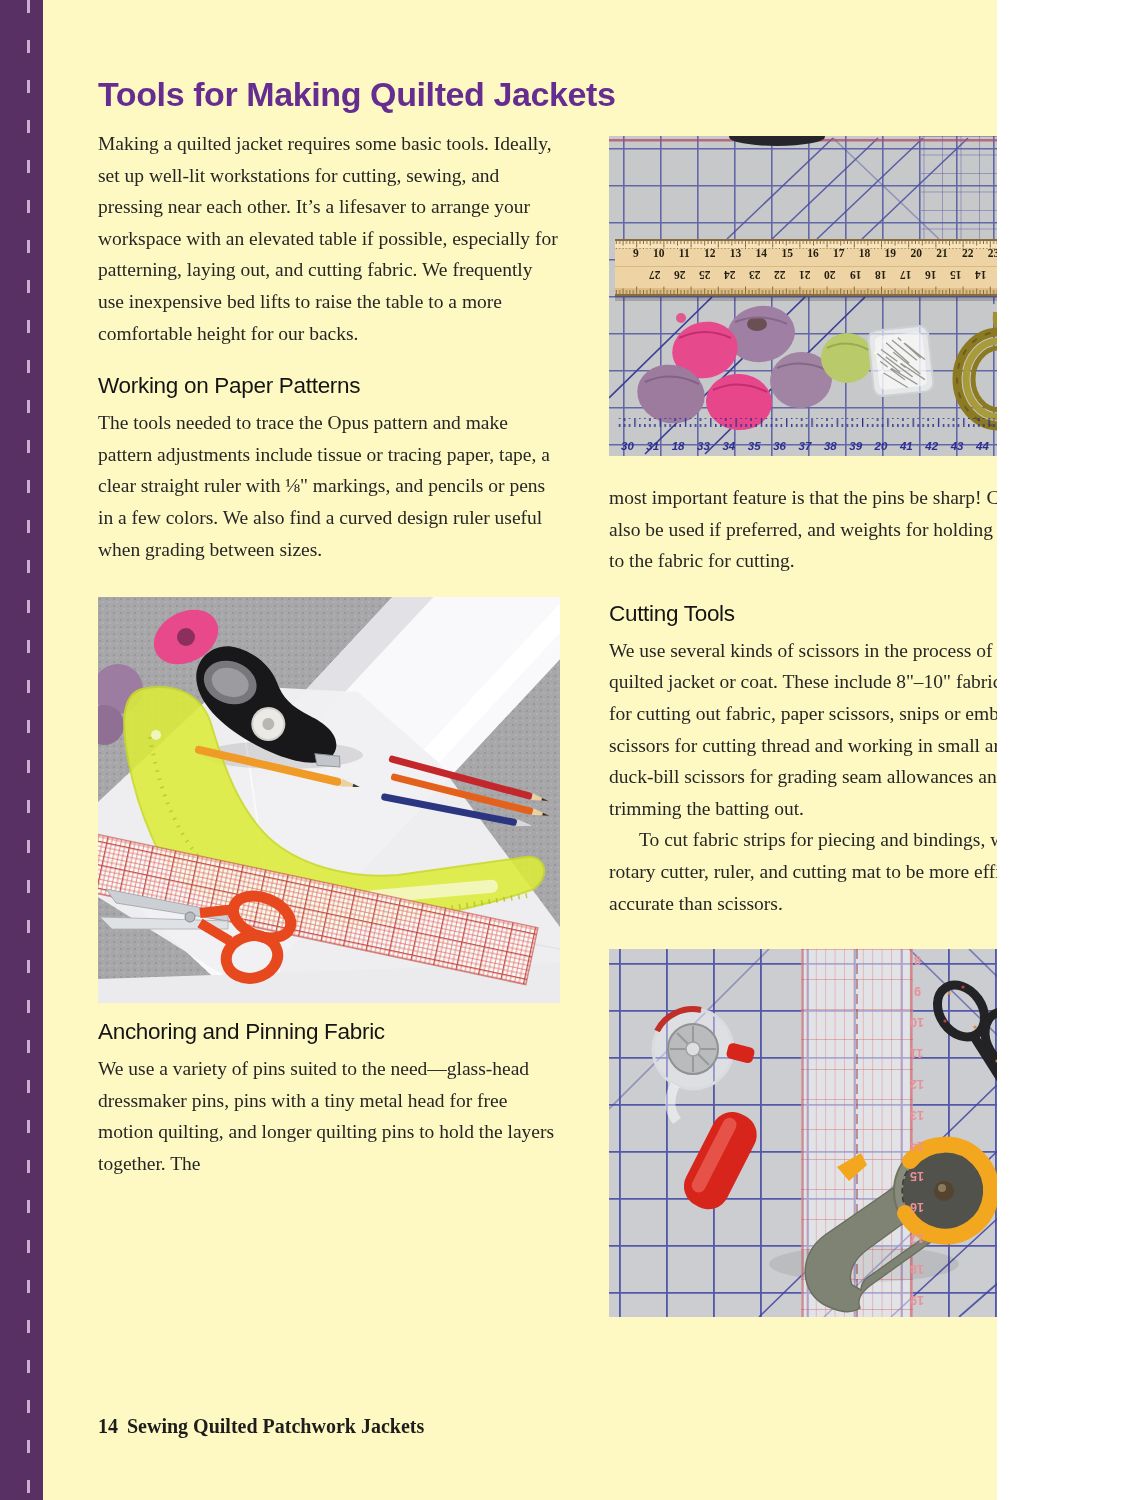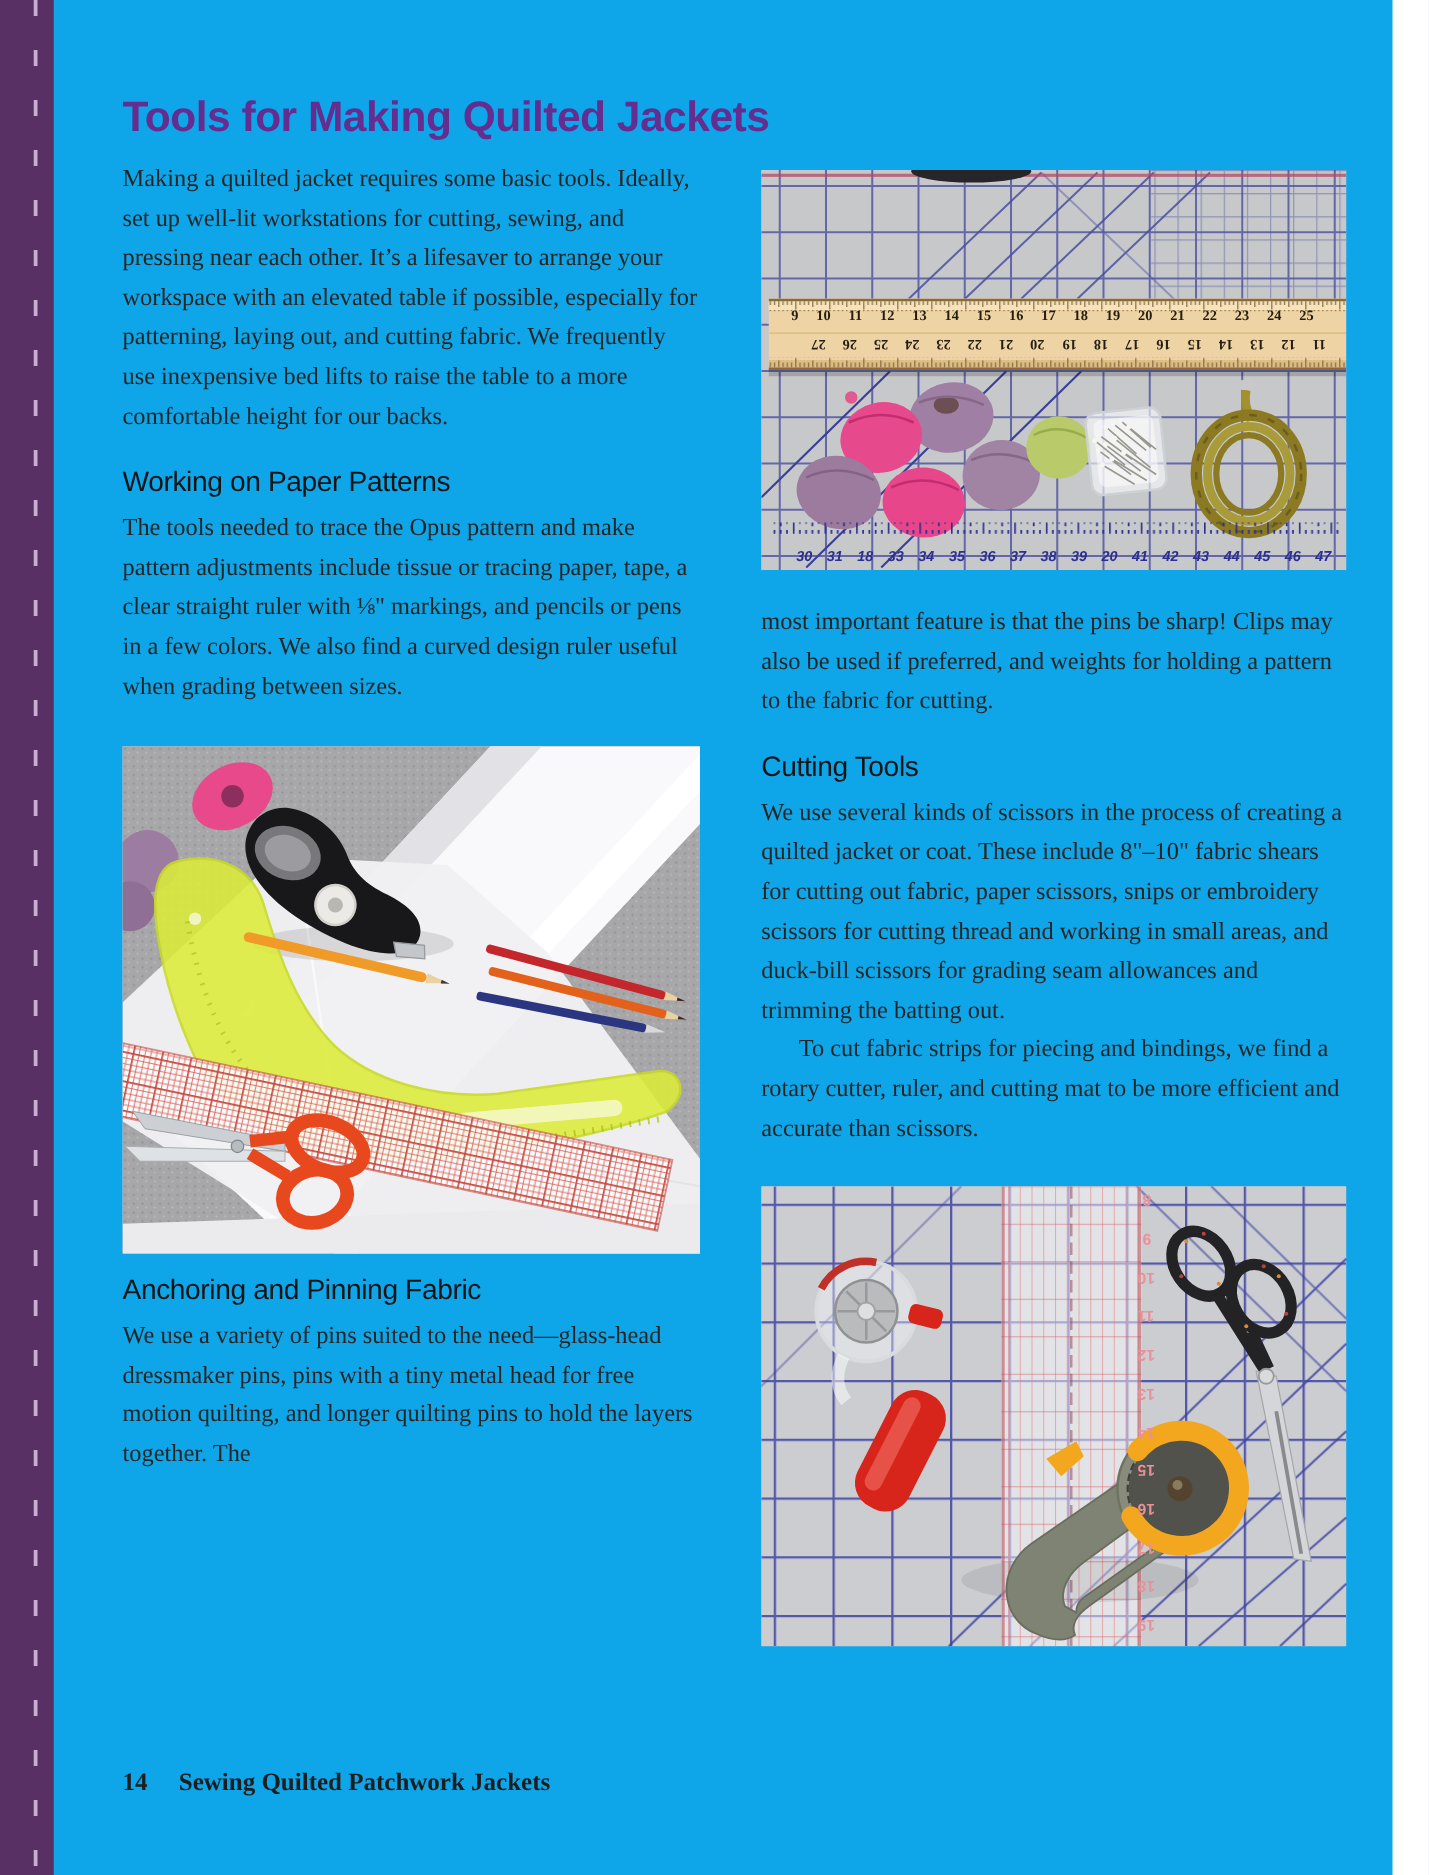--- a/index.html
+++ b/index.html
@@ -1,16 +1,16 @@
 <!DOCTYPE html>
 <html><head>
 <meta charset="utf-8">
 <style>
   html,body{margin:0;padding:0;background:#ffffff;}
-  .page{position:relative;width:1114px;height:1500px;background:#0ea5e9;overflow:hidden;
+  .page{position:relative;width:997px;height:1500px;background:#fef9c3;overflow:hidden;
         font-family:"Liberation Serif",serif;}
   
   .edge{position:absolute;left:0;top:0;width:43px;height:1500px;background:#593063;}
   .edge .stitch{position:absolute;left:27px;top:0;width:3px;height:100%;
         background:repeating-linear-gradient(180deg,#c9aed1 0 13px,transparent 13px 40px);}
   .content{position:absolute;left:98px;top:74px;width:966px;}
   h1.title{margin:0 0 14px 0;font-family:"Liberation Sans",sans-serif;font-weight:bold;
         font-size:34px;line-height:40px;letter-spacing:-0.4px;color:#662d91;}
   .cols{display:flex;gap:49px;align-items:flex-start;}
   .col-l{width:462px;}
@@ -24,28 +24,28 @@
   
   .photo{position:relative;overflow:hidden;background:#c6c8ca;}
   .photo svg{position:absolute;inset:0;width:100%;height:100%;display:block;}
   .photo1{width:468px;height:320px;margin-top:8px;}
   .photo2{width:462px;height:406px;margin-top:32px;}
   .photo3{width:468px;height:368px;margin-top:30px;}
   .num-row{position:absolute;display:flex;justify-content:space-between;z-index:3;pointer-events:none;}
   .flip span{display:inline-block;transform:rotate(180deg);}
   .r-top{left:24px;right:26px;top:111px;font:bold 11.5px "Liberation Serif",serif;color:#241e12;}
   .r-bot{left:40px;right:16px;top:133px;font:bold 11.5px "Liberation Serif",serif;color:#241e12;}
-  .r-mat{left:28px;right:12px;bottom:4px;font:bold italic 11.5px "Liberation Sans",sans-serif;color:#2c2f90;}
+  .r-mat{left:12px;right:12px;bottom:4px;font:bold italic 11.5px "Liberation Sans",sans-serif;color:#2c2f90;}
   .r3-col{position:absolute;left:295px;width:26px;top:4px;bottom:10px;display:flex;
         flex-direction:column;justify-content:space-between;align-items:center;z-index:3;
         font:bold 12.5px "Liberation Sans",sans-serif;color:#ea9098;pointer-events:none;}
   .r3-col span{display:inline-block;transform:rotate(180deg);}
   .footer{position:absolute;left:98px;top:1415px;font-family:"Liberation Serif",serif;
         font-weight:bold;font-size:20px;color:#1d1d1d;}
-  .footer .bt{margin-left:20px;}
+  .footer .bt{margin-left:4px;}
 </style>
 </head>
 <body>
 
 <div class="page">
   <div class="edge">
     <div class="stitch"></div>
   </div>
 
   <div class="content">

